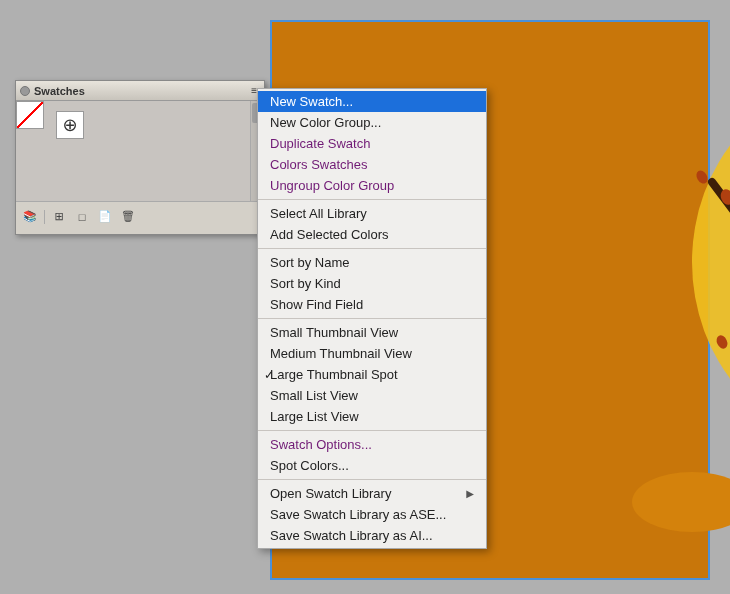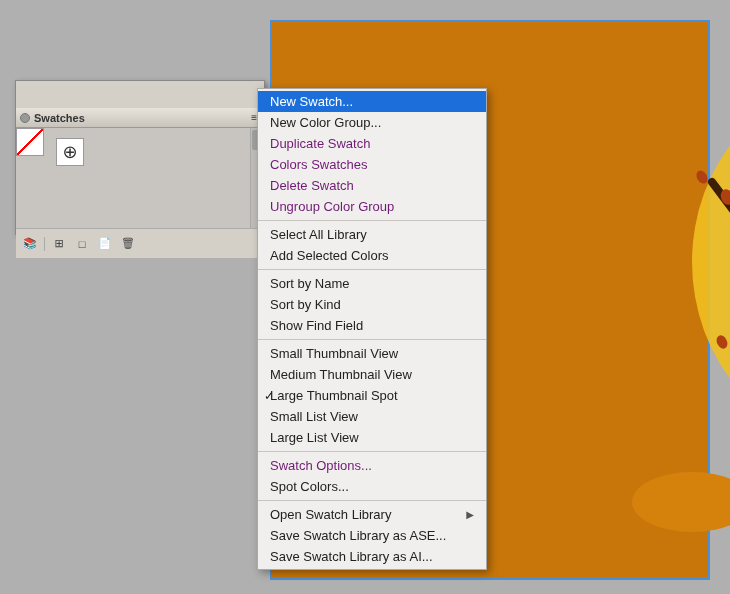--- a/index.html
+++ b/index.html
@@ -46,21 +46,20 @@
     }
 
     .panel-titlebar {
       display: flex;
       align-items: center;
       justify-content: space-between;
       background: linear-gradient(to bottom, #e8e4dc, #c8c4bc);
       border-bottom: 1px solid #999;
       padding: 2px 4px;
       height: 20px;
-      margin-top: 27px;
     }
 
     .panel-title-left {
       display: flex;
       align-items: center;
       gap: 4px;
     }
 
     .close-btn {
       width: 10px;
@@ -303,23 +302,20 @@
     <div class="menu-item">
       <span>New Color Group...</span>
     </div>
     <div class="menu-item disabled">
       <span>Duplicate Swatch</span>
     </div>
     <div class="menu-item disabled">
       <span>Colors Swatches</span>
     </div>
     <div class="menu-item disabled">
-      <span>Delete Swatch</span>
-    </div>
-    <div class="menu-item disabled">
       <span>Ungroup Color Group</span>
     </div>
     <div class="menu-separator"></div>
     <div class="menu-item">
       <span>Select All Library</span>
     </div>
     <div class="menu-item">
       <span>Add Selected Colors</span>
     </div>
     <div class="menu-separator"></div>

